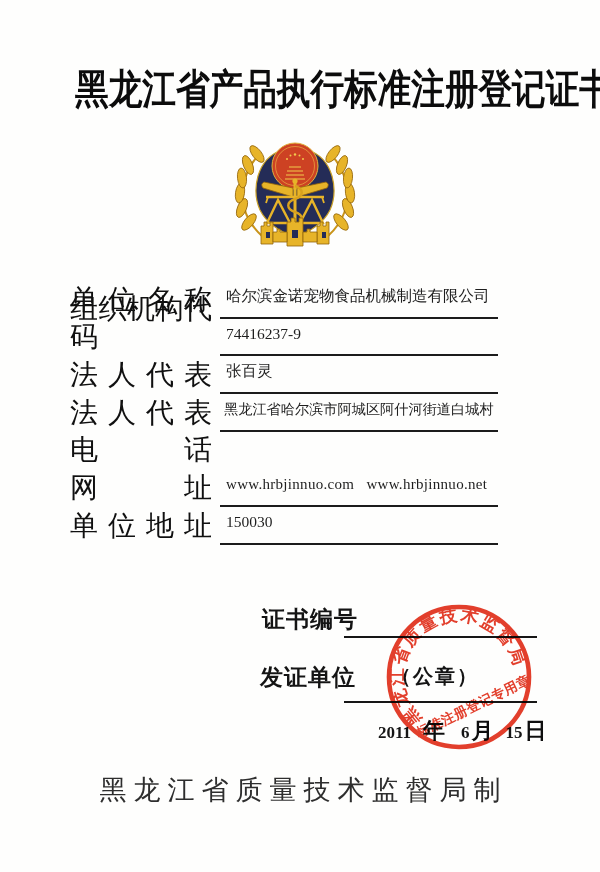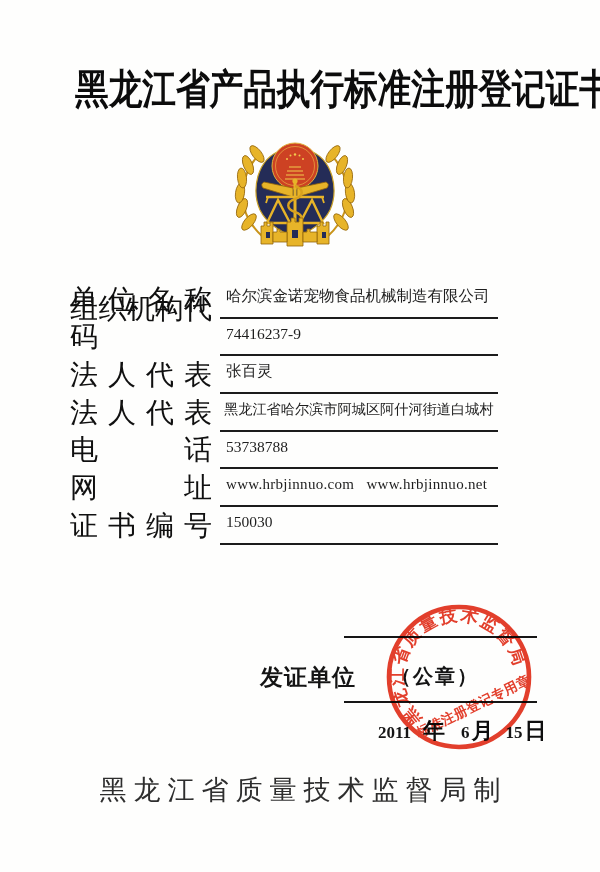--- a/index.html
+++ b/index.html
@@ -137,32 +137,32 @@
     <div class="frow">
       <div class="f-label">法人代表</div>
       <div class="f-value">张百灵</div>
     </div>
     <div class="frow">
       <div class="f-label">法人代表</div>
       <div class="f-value small">黑龙江省哈尔滨市阿城区阿什河街道白城村</div>
     </div>
     <div class="frow">
       <div class="f-label">电话</div>
-      <div class="f-value">53738788</div>
     </div>
     <div class="frow">
       <div class="f-label">网址</div>
       <div class="f-value url">www.hrbjinnuo.com   www.hrbjinnuo.net</div>
     </div>
     <div class="frow">
-      <div class="f-label">证书编号</div>
+      <div class="f-label">单位地址</div>
       <div class="f-value">150030</div>
     </div>
   </div>
 
+  <div class="cert-no-label">证书编号</div>
   <div class="cert-line l1"></div>
   <div class="issuer-label">发证单位</div>
   <div class="issuer-value">（公章）</div>
   <div class="cert-line l2"></div>
 
   <div class="date-row">
     <span class="d-num">2011</span>
     <span class="d-cjk gap12">年</span>
     <span class="d-num gap16">6</span>
     <span class="d-cjk">月</span>

